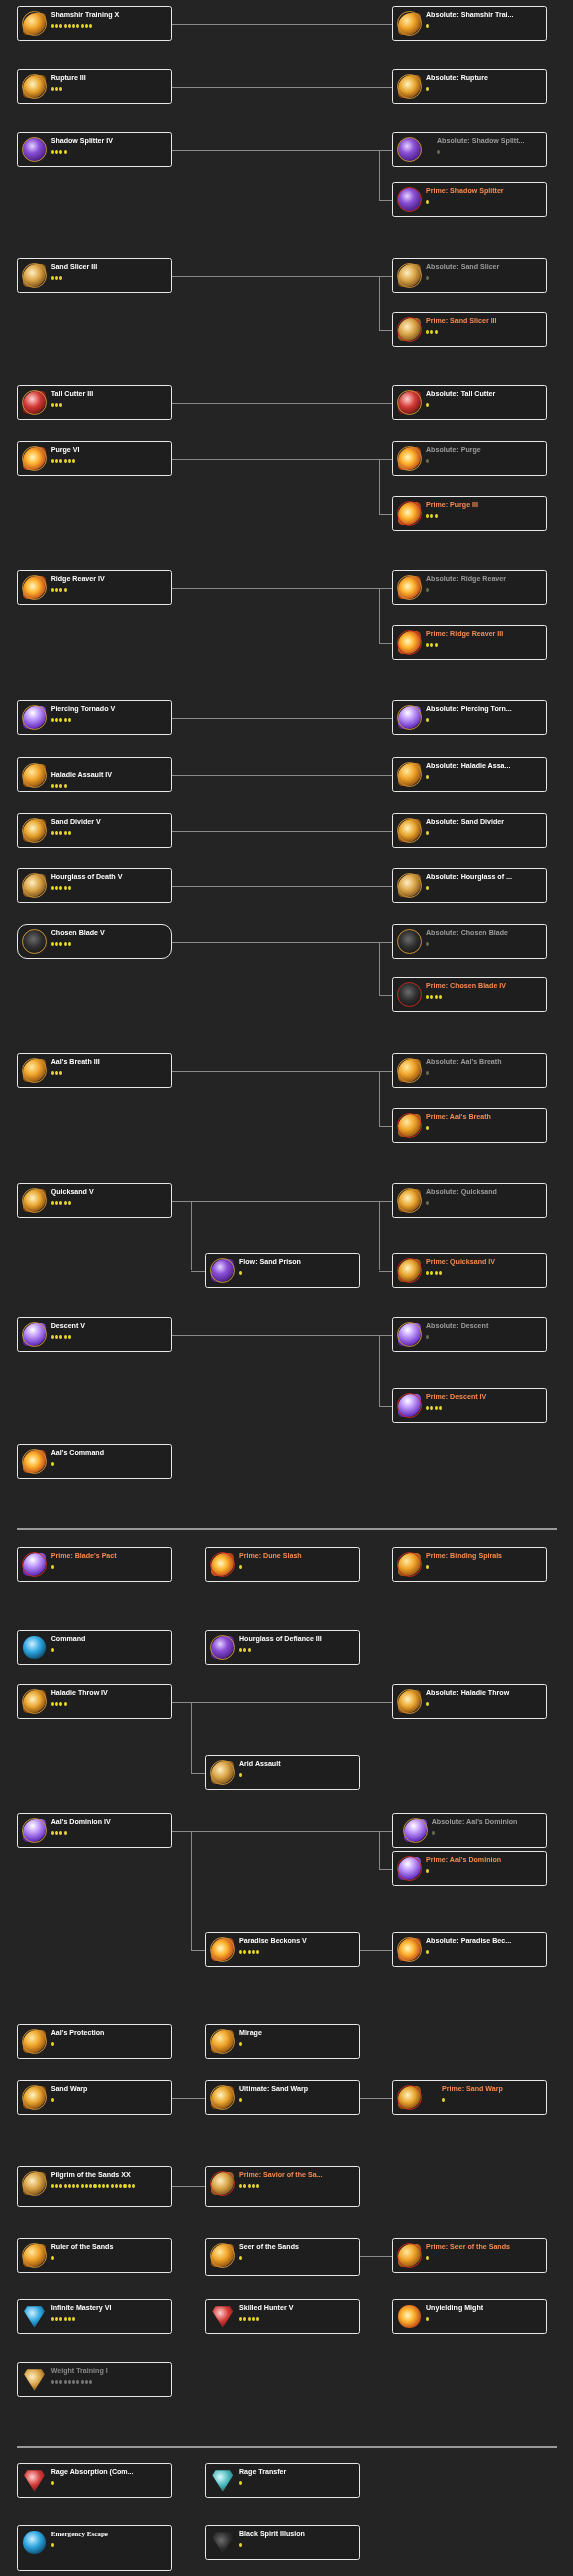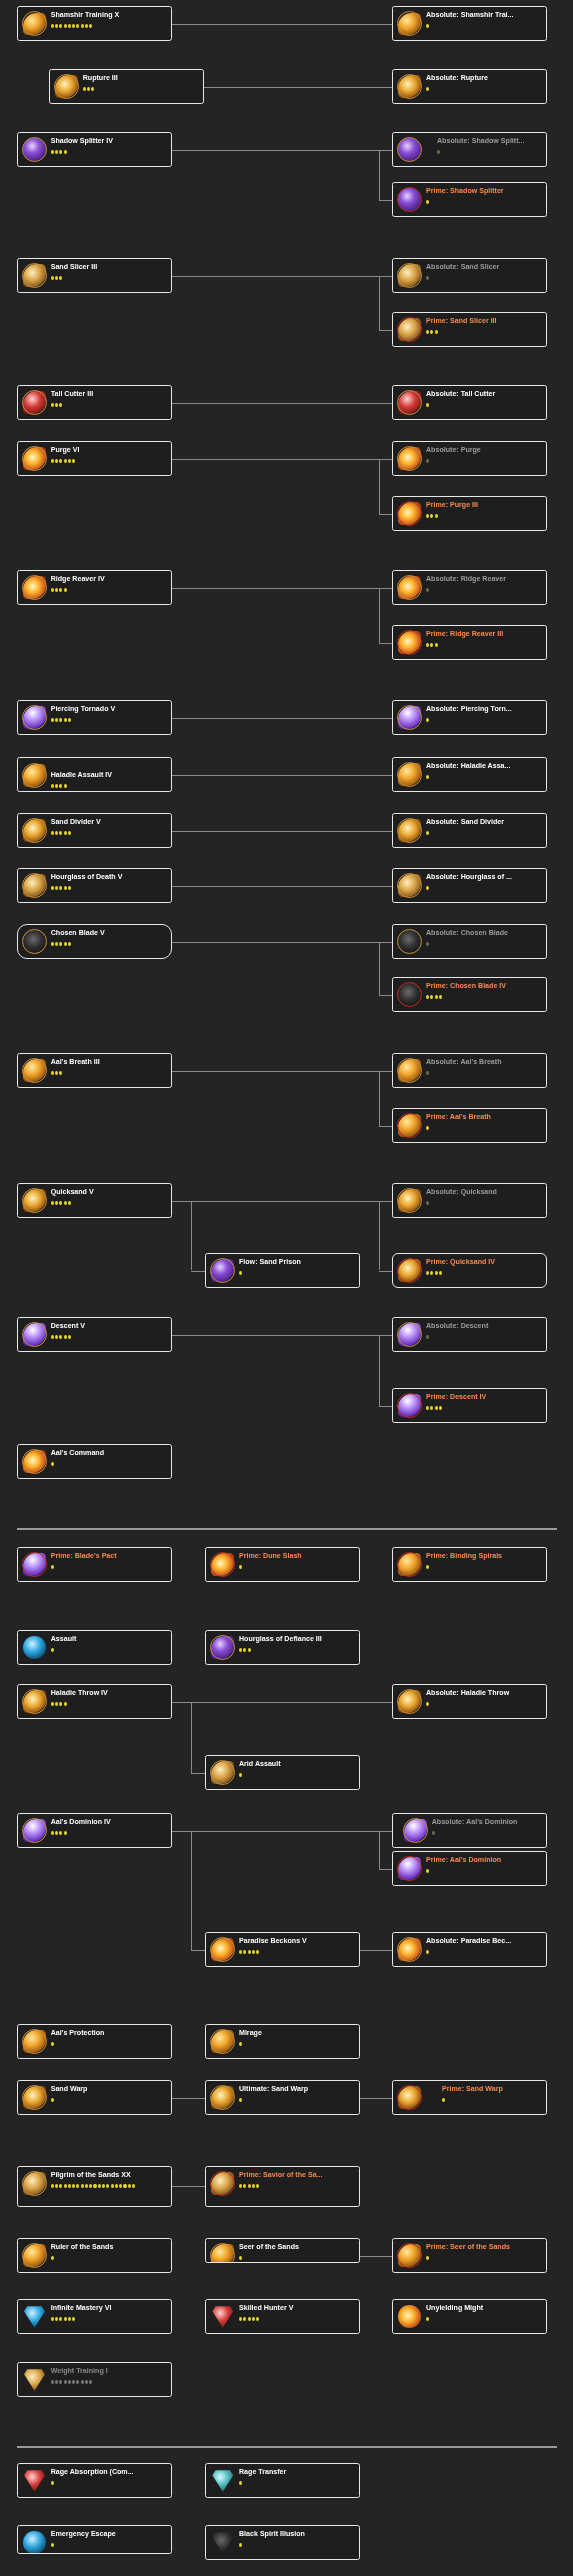--- a/index.html
+++ b/index.html
@@ -164,21 +164,21 @@
         <div class="glyph art-gold"></div>
         <div class="ring ring-gold"></div>
       </div>
       <div class="body">
         <div class="title">Absolute: Shamshir Trai...</div>
         <div class="pips">
           <span class="pip"></span>
         </div>
       </div>
     </div>
-    <div class="card" style="left: 16.7px; top: 69px; height: 35px; margin-left: 32px;">
+    <div class="card" style="left: 16.7px; top: 69px; height: 35px;">
       <div class="icon leaf">
         <div class="glyph art-gold2"></div>
         <div class="ring ring-gold"></div>
       </div>
       <div class="body">
         <div class="title">Rupture III</div>
         <div class="pips">
           <span class="pip"></span>
           <span class="pip"></span>
           <span class="pip"></span>
@@ -611,21 +611,21 @@
         <div class="glyph art-purple"></div>
         <div class="ring ring-gold"></div>
       </div>
       <div class="body">
         <div class="title">Flow: Sand Prison</div>
         <div class="pips">
           <span class="pip"></span>
         </div>
       </div>
     </div>
-    <div class="card prime" style="left: 392px; top: 1253px; height: 35px; border-radius: 6px;">
+    <div class="card prime" style="left: 392px; top: 1253px; height: 35px;">
       <div class="icon leaf">
         <div class="glyph art-gold2"></div>
         <div class="ring ring-red"></div>
       </div>
       <div class="body">
         <div class="title">Prime: Quicksand IV</div>
         <div class="pips">
           <span class="pip"></span>
           <span class="pip"></span>
           <span class="pip"></span>
@@ -723,21 +723,21 @@
           <span class="pip"></span>
         </div>
       </div>
     </div>
     <div class="card" style="left: 16.7px; top: 1630px; height: 35px;">
       <div class="icon circle">
         <div class="glyph art-blue"></div>
         <div class="ring ring-none"></div>
       </div>
       <div class="body">
-        <div class="title">Assault</div>
+        <div class="title">Command</div>
         <div class="pips">
           <span class="pip"></span>
         </div>
       </div>
     </div>
     <div class="card" style="left: 205px; top: 1630px; height: 35px;">
       <div class="icon leaf">
         <div class="glyph art-purple"></div>
         <div class="ring ring-gold"></div>
       </div>
@@ -968,21 +968,21 @@
         <div class="glyph art-gold"></div>
         <div class="ring ring-gold"></div>
       </div>
       <div class="body">
         <div class="title">Ruler of the Sands</div>
         <div class="pips">
           <span class="pip"></span>
         </div>
       </div>
     </div>
-    <div class="card" style="left: 205px; top: 2238px; height: 25px;">
+    <div class="card" style="left: 205px; top: 2238px; height: 38px;">
       <div class="icon leaf">
         <div class="glyph art-gold"></div>
         <div class="ring ring-gold"></div>
       </div>
       <div class="body">
         <div class="title">Seer of the Sands</div>
         <div class="pips">
           <span class="pip"></span>
         </div>
       </div>
@@ -1082,21 +1082,21 @@
         <div class="glyph art-teal"></div>
         <div class="ring ring-none"></div>
       </div>
       <div class="body">
         <div class="title">Rage Transfer</div>
         <div class="pips">
           <span class="pip"></span>
         </div>
       </div>
     </div>
-    <div class="card" style="left: 16.7px; top: 2525px; height: 29px;">
+    <div class="card" style="left: 16.7px; top: 2525px; height: 46px; font-family: Liberation Serif, serif;">
       <div class="icon circle">
         <div class="glyph art-blue"></div>
         <div class="ring ring-none"></div>
       </div>
       <div class="body">
         <div class="title">Emergency Escape</div>
         <div class="pips">
           <span class="pip"></span>
         </div>
       </div>

